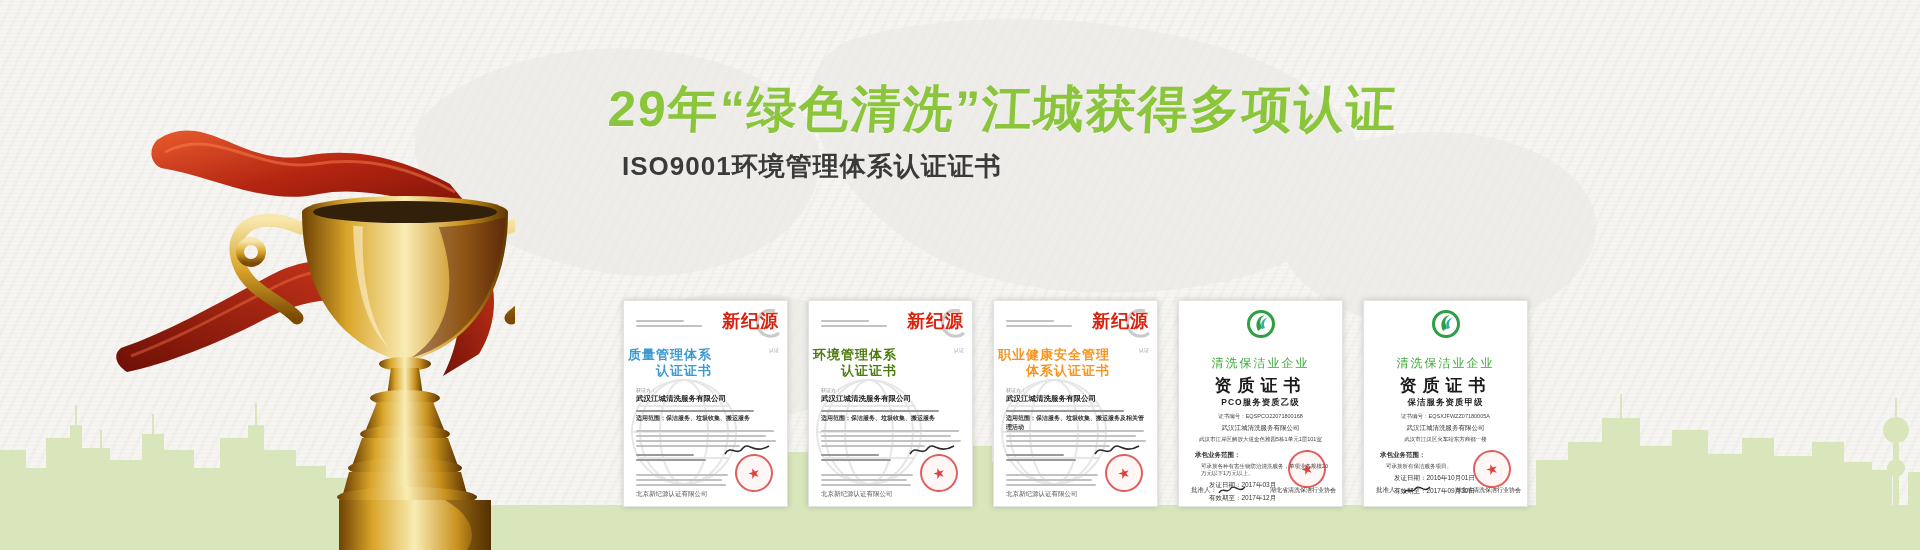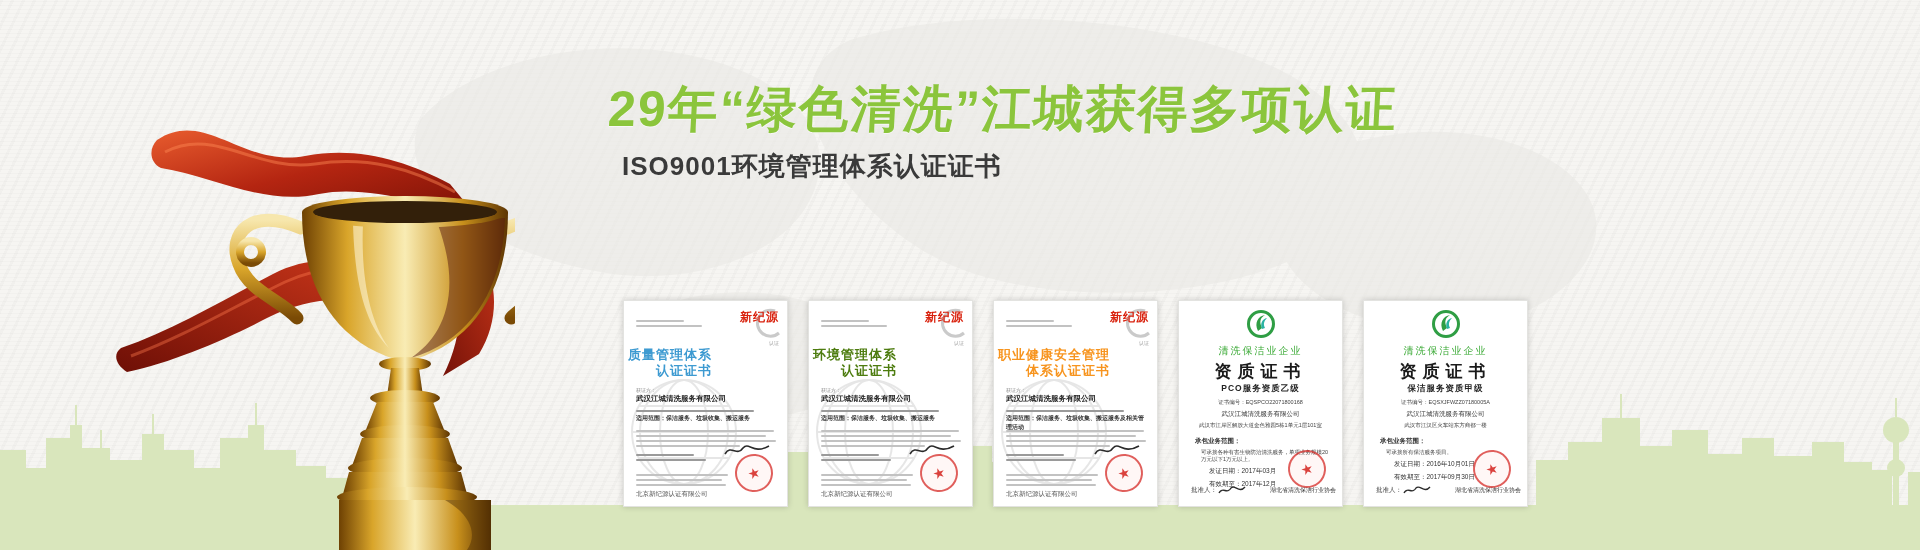--- a/index.html
+++ b/index.html
@@ -25,42 +25,42 @@
   .cert{position:absolute;top:300px;width:165px;height:207px;background:#fff;z-index:2;
     box-shadow:0 0 6px rgba(0,0,0,.18);border:1px solid #e3e3e0;box-sizing:border-box;overflow:hidden;}
   .cert .globe{position:absolute;left:0;bottom:14px;opacity:.14;}
   .bar{height:2px;background:#c2c2c2;margin:3px 0;border-radius:1px;}
   .bar.d{background:#9a9a9a;}
 
   
   .nxy .tlbars{position:absolute;left:12px;top:16px;width:70px;}
   .nxy .logo{position:absolute;right:8px;top:8px;width:64px;height:34px;text-align:right;}
   .nxy .logo .swirl{position:absolute;right:-2px;top:-2px;}
-  .nxy .logo .nm{position:relative;font-size:12px;font-weight:700;color:#d9230f;letter-spacing:1px;}
+  .nxy .logo .nm{position:relative;font-size:18px;font-weight:700;color:#d9230f;letter-spacing:1px;}
   .nxy .logo .sub{position:relative;font-size:5px;color:#999;margin-top:14px;}
   .nxy .title{position:absolute;left:4px;top:46px;font-size:13px;font-weight:700;line-height:16px;letter-spacing:1px;text-align:right;}
   .c-blue{color:#3d9ad1;} .c-green{color:#4d7c0f;} .c-orange{color:#f7941e;}
   .nxy .hlabel{position:absolute;left:12px;top:86px;font-size:5px;color:#888;}
   .nxy .company{position:absolute;left:12px;top:93px;font-size:7.5px;font-weight:700;color:#222;}
   .nxy .stdbar{position:absolute;left:12px;top:106px;width:118px;}
   .nxy .scope{position:absolute;left:12px;top:113px;right:8px;font-size:6px;font-weight:700;color:#333;}
   .nxy .fine{position:absolute;left:12px;top:126px;width:140px;}
   .nxy .dates{position:absolute;left:12px;top:150px;width:70px;}
   .nxy .sig{position:absolute;right:16px;top:140px;}
   .nxy .bfine{position:absolute;left:12px;top:170px;width:95px;}
   .nxy .footer{position:absolute;left:12px;bottom:7px;font-size:6.5px;color:#555;}
   .seal{position:absolute;width:34px;height:34px;border:2px solid rgba(214,44,40,.75);
     border-radius:50%;transform:rotate(-18deg);display:flex;align-items:center;justify-content:center;
     color:rgba(214,44,40,.9);font-size:14px;background:rgba(255,120,110,.06);}
   .nxy .seal{right:14px;bottom:14px;}
 
   
   .zz{text-align:center;}
   .zz .glogo{margin-top:8px;}
-  .zz .org{font-size:10px;color:#3aa935;letter-spacing:2px;margin-top:1px;}
+  .zz .org{font-size:12px;color:#3aa935;letter-spacing:2px;margin-top:12px;}
   .zz .ztitle{font-size:17px;font-weight:700;color:#1a1a1a;letter-spacing:6px;margin-top:2px;}
   .zz .zsub{font-size:8.5px;font-weight:700;color:#222;letter-spacing:1px;}
   .zz .zno{font-size:5.5px;color:#444;margin-top:4px;}
   .zz .zco{font-size:6.5px;color:#333;margin-top:4px;}
   .zz .zaddr{font-size:5.5px;color:#444;margin-top:3px;}
   .zz .zscopelabel{font-size:6.5px;font-weight:700;color:#333;text-align:left;margin:8px 0 0 16px;}
   .zz .zscope{font-size:5.5px;color:#444;text-align:left;margin:3px 12px 0 22px;}
   .zz .zd{font-size:6.5px;color:#333;text-align:left;margin:4px 0 0 30px;}
   .zz .approw{position:absolute;left:12px;right:6px;bottom:10px;display:flex;align-items:center;
     font-size:6.5px;color:#333;text-align:left;}

